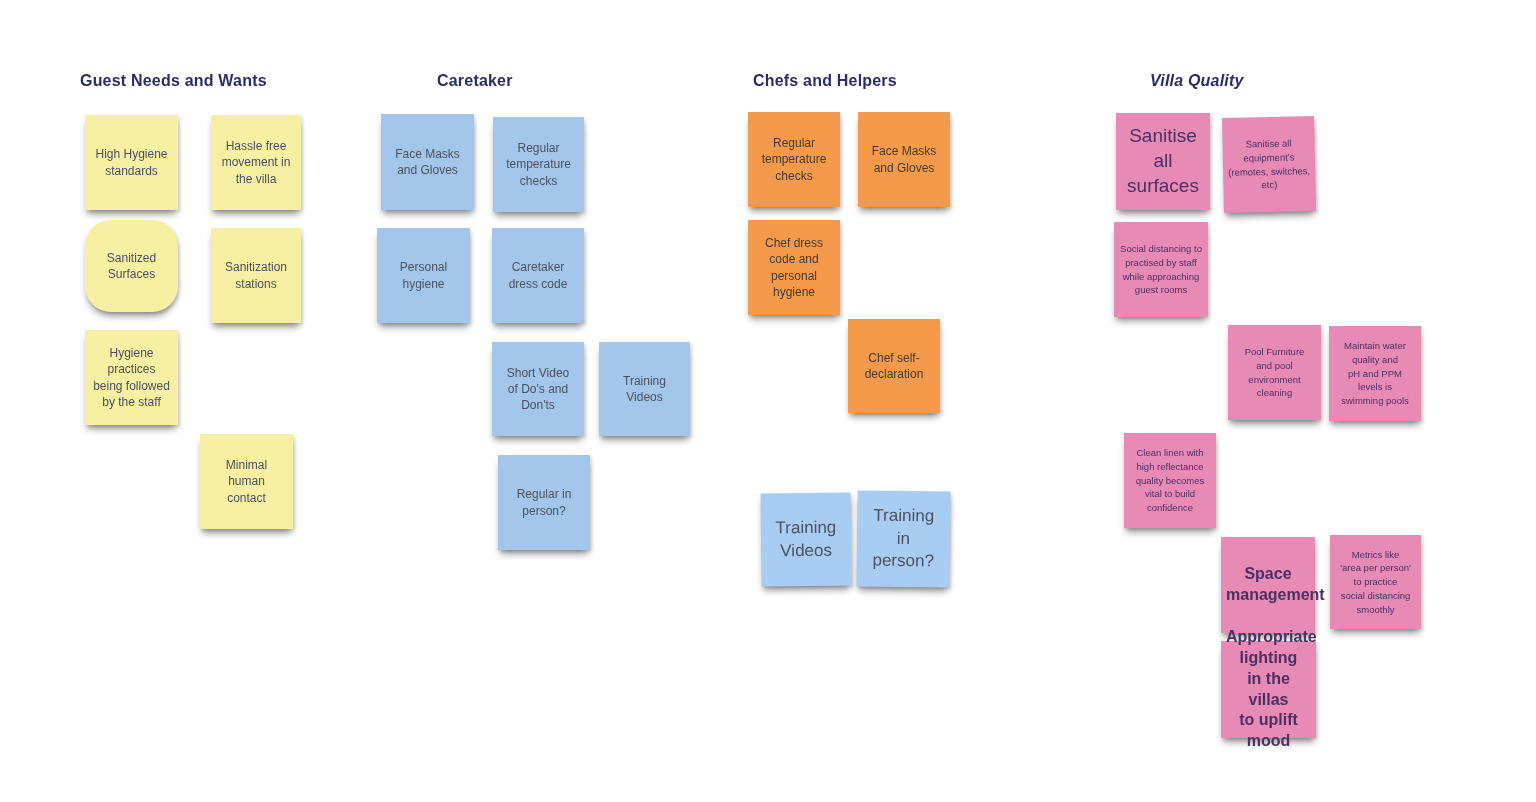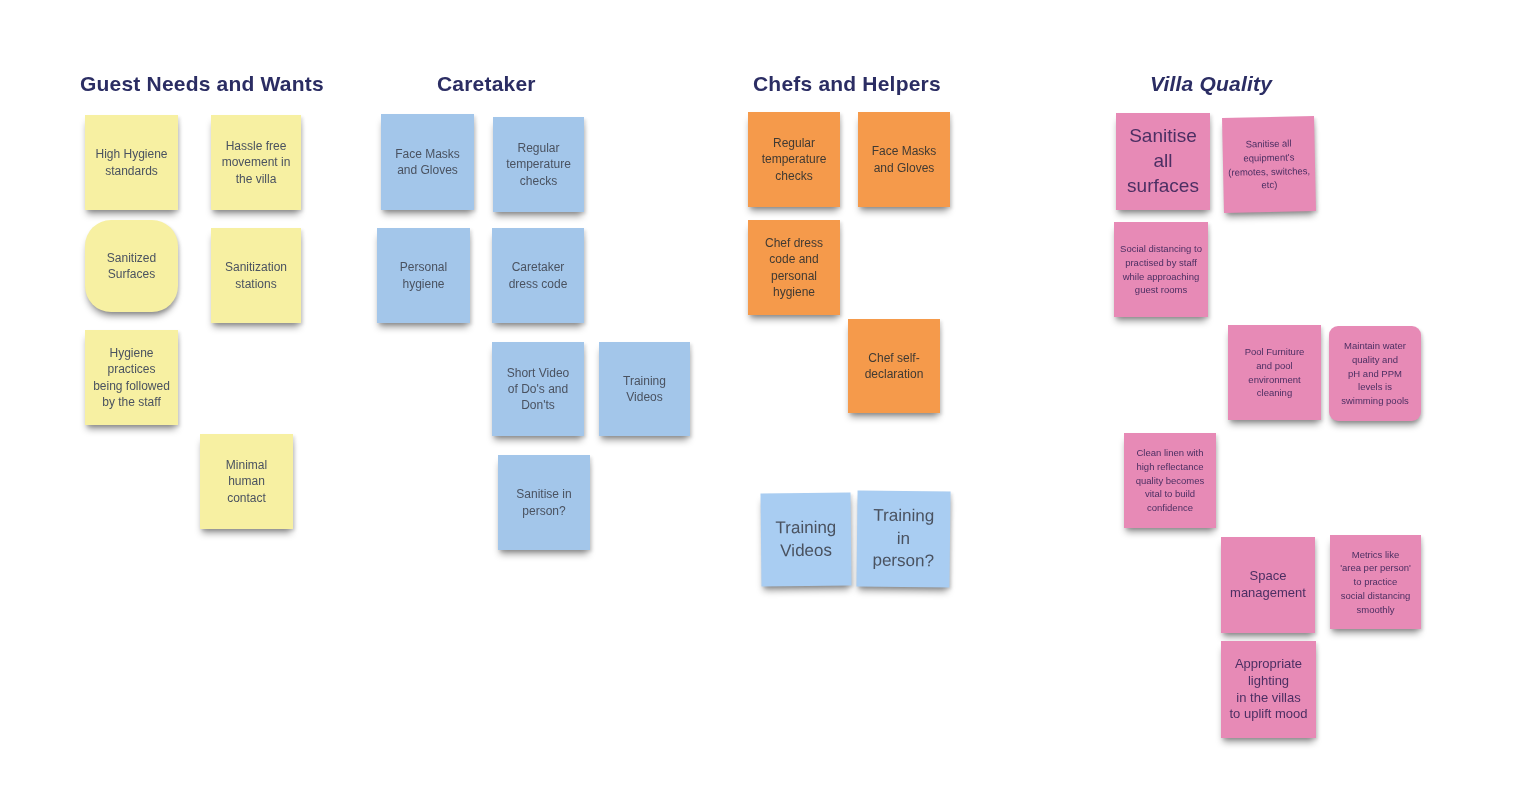--- a/index.html
+++ b/index.html
@@ -21,21 +21,21 @@
   }
   .board {
     position: relative;
     width: 1536px;
     height: 802px;
     background: var(--background);
     overflow: hidden;
   }
   .col-title {
     position: absolute;
-    font-size: 21px;
+    font-size: 16px;
     font-weight: 700;
     letter-spacing: 0.2px;
     color: var(--header-text);
     white-space: nowrap;
   }
   .note {
     position: absolute;
     width: 93px;
     height: 95px;
     display: flex;
@@ -48,21 +48,21 @@
     box-shadow: 0 6px 7px -2px rgba(0,0,0,0.40), 2px 2px 3px rgba(0,0,0,0.12);
   }
   .note .note-text { white-space: pre-line; width: 100%; }
   .yellow     { background: var(--yellow);     color: var(--note-text); }
   .blue       { background: var(--blue);       color: var(--note-text); }
   .blue-light { background: var(--blue-light); color: var(--note-text); }
   .orange     { background: var(--orange);     color: var(--orange-text); }
   .pink       { background: var(--pink);       color: var(--pink-text); }
   .t-lg { font-size: 19px; line-height: 1.3; }
   .t-tr { font-size: 17px; line-height: 1.35; }
-  .t-md { font-size: 13px; line-height: 1.3; }
+  .t-md { font-size: 16px; line-height: 1.3; font-weight: bold; }
   .t-sm { font-size: 9.5px; line-height: 1.45; }
 </style>
 </head>
 <body>
 
 <div class="board">
 
   <div class="col-title" style="left:80px; top:72px;">Guest Needs and Wants</div>
   <div class="col-title" style="left:437px; top:72px;">Caretaker</div>
   <div class="col-title" style="left:753px; top:72px;">Chefs and Helpers</div>
@@ -120,21 +120,21 @@
     <div class="note blue" style="left:492px; top:342px; width:92px; height:94px;">
       <span class="note-text">Short Video
 of Do's and
 Don'ts</span>
     </div>
     <div class="note blue" style="left:599px; top:342px; width:91px; height:94px;">
       <span class="note-text">Training
 Videos</span>
     </div>
     <div class="note blue" style="left:498px; top:455px; width:92px;">
-      <span class="note-text">Sanitise in
+      <span class="note-text">Regular in
 person?</span>
     </div>
   </div>
 
   <div>
     <div class="note orange" style="left:748px; top:112px; width:92px;">
       <span class="note-text">Regular
 temperature
 checks</span>
     </div>
@@ -179,21 +179,21 @@
 practised by staff
 while approaching
 guest rooms</span>
     </div>
     <div class="note pink t-sm" style="left:1228px; top:325px;">
       <span class="note-text">Pool Furniture
 and pool
 environment
 cleaning</span>
     </div>
-    <div class="note pink t-sm" style="left:1329px; top:326px; width:92px;border-radius:9px;">
+    <div class="note pink t-sm" style="left:1329px; top:326px; width:92px;">
       <span class="note-text">Maintain water
 quality and
 pH and PPM
 levels is
 swimming pools</span>
     </div>
     <div class="note pink t-sm" style="left:1124px; top:433px; width:92px;">
       <span class="note-text">Clean linen with
 high reflectance
 quality becomes

